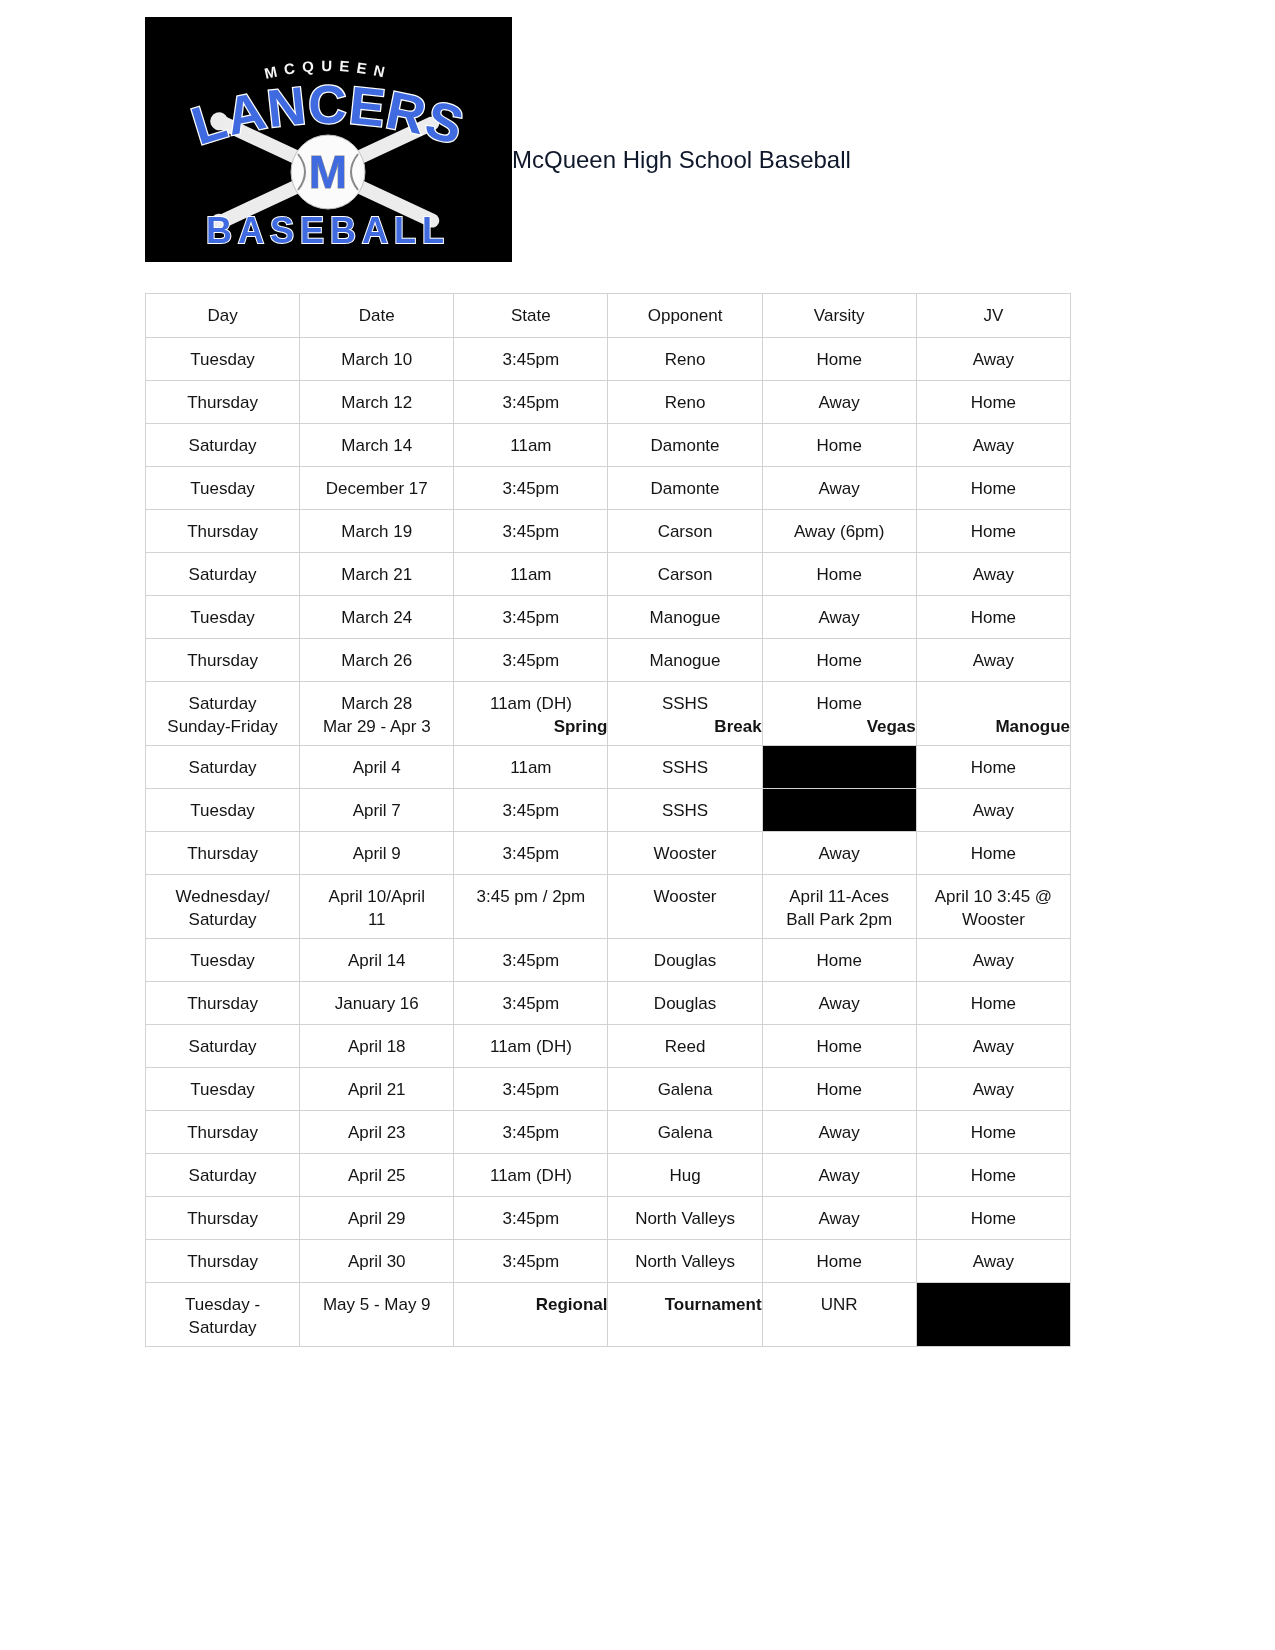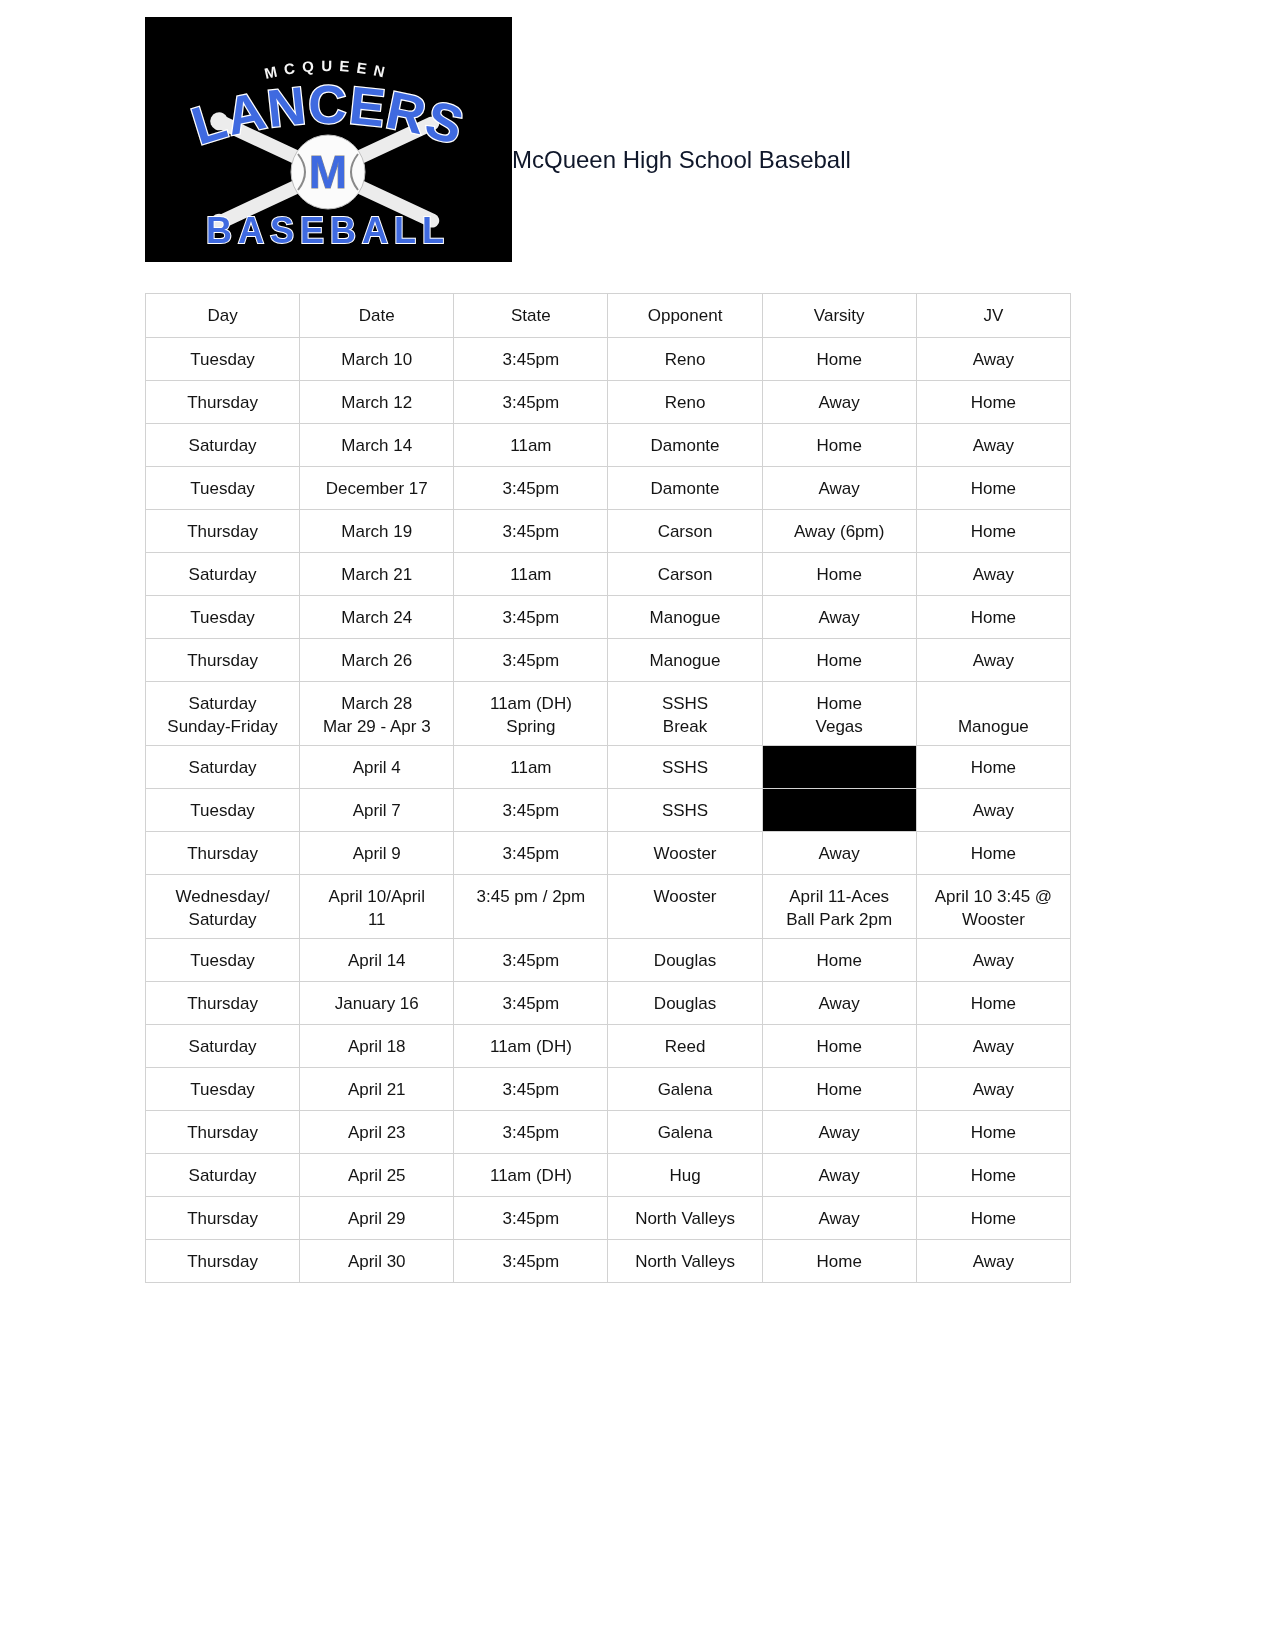--- a/index.html
+++ b/index.html
@@ -23,21 +23,21 @@
   }
   .schedule th, .schedule td {
     border:1px solid #d2d2d2; text-align:center; vertical-align:middle;
     font-size:17px; font-weight:normal; padding:0; overflow:hidden;
   }
   .schedule thead tr { height:44px; }
   .schedule tbody tr { height:43px; }
   .schedule tbody tr.tall { height:64px; }
   .schedule tbody tr.tall td { vertical-align:top; padding-top:10px; }
   .line { line-height:23px; min-height:23px; }
-  .line.bold { font-weight:normal; }
+  .line.bold { font-weight:bold;text-align:right; }
   td.black { background:#000000; }
 </style>
 </head>
 <body>
 
 <div class="page">
 
   <svg class="logo" width="367" height="245" viewBox="0 0 367 245">
     <rect width="367" height="245" fill="#000000"></rect>
     <defs>
@@ -506,16 +506,35 @@
           <td>
             <div class="line">North Valleys</div>
           </td>
           <td>
             <div class="line">Home</div>
           </td>
           <td>
             <div class="line">Away</div>
           </td>
         </tr>
+        <tr class="tall">
+          <td>
+            <div class="line">Tuesday -</div>
+            <div class="line">Saturday</div>
+          </td>
+          <td>
+            <div class="line">May 5 - May 9</div>
+          </td>
+          <td>
+            <div class="line bold">Regional</div>
+          </td>
+          <td>
+            <div class="line bold">Tournament</div>
+          </td>
+          <td>
+            <div class="line">UNR</div>
+          </td>
+          <td class="black"></td>
+        </tr>
       </tbody>
   </table>
 
 </div>
 
 </body></html>

